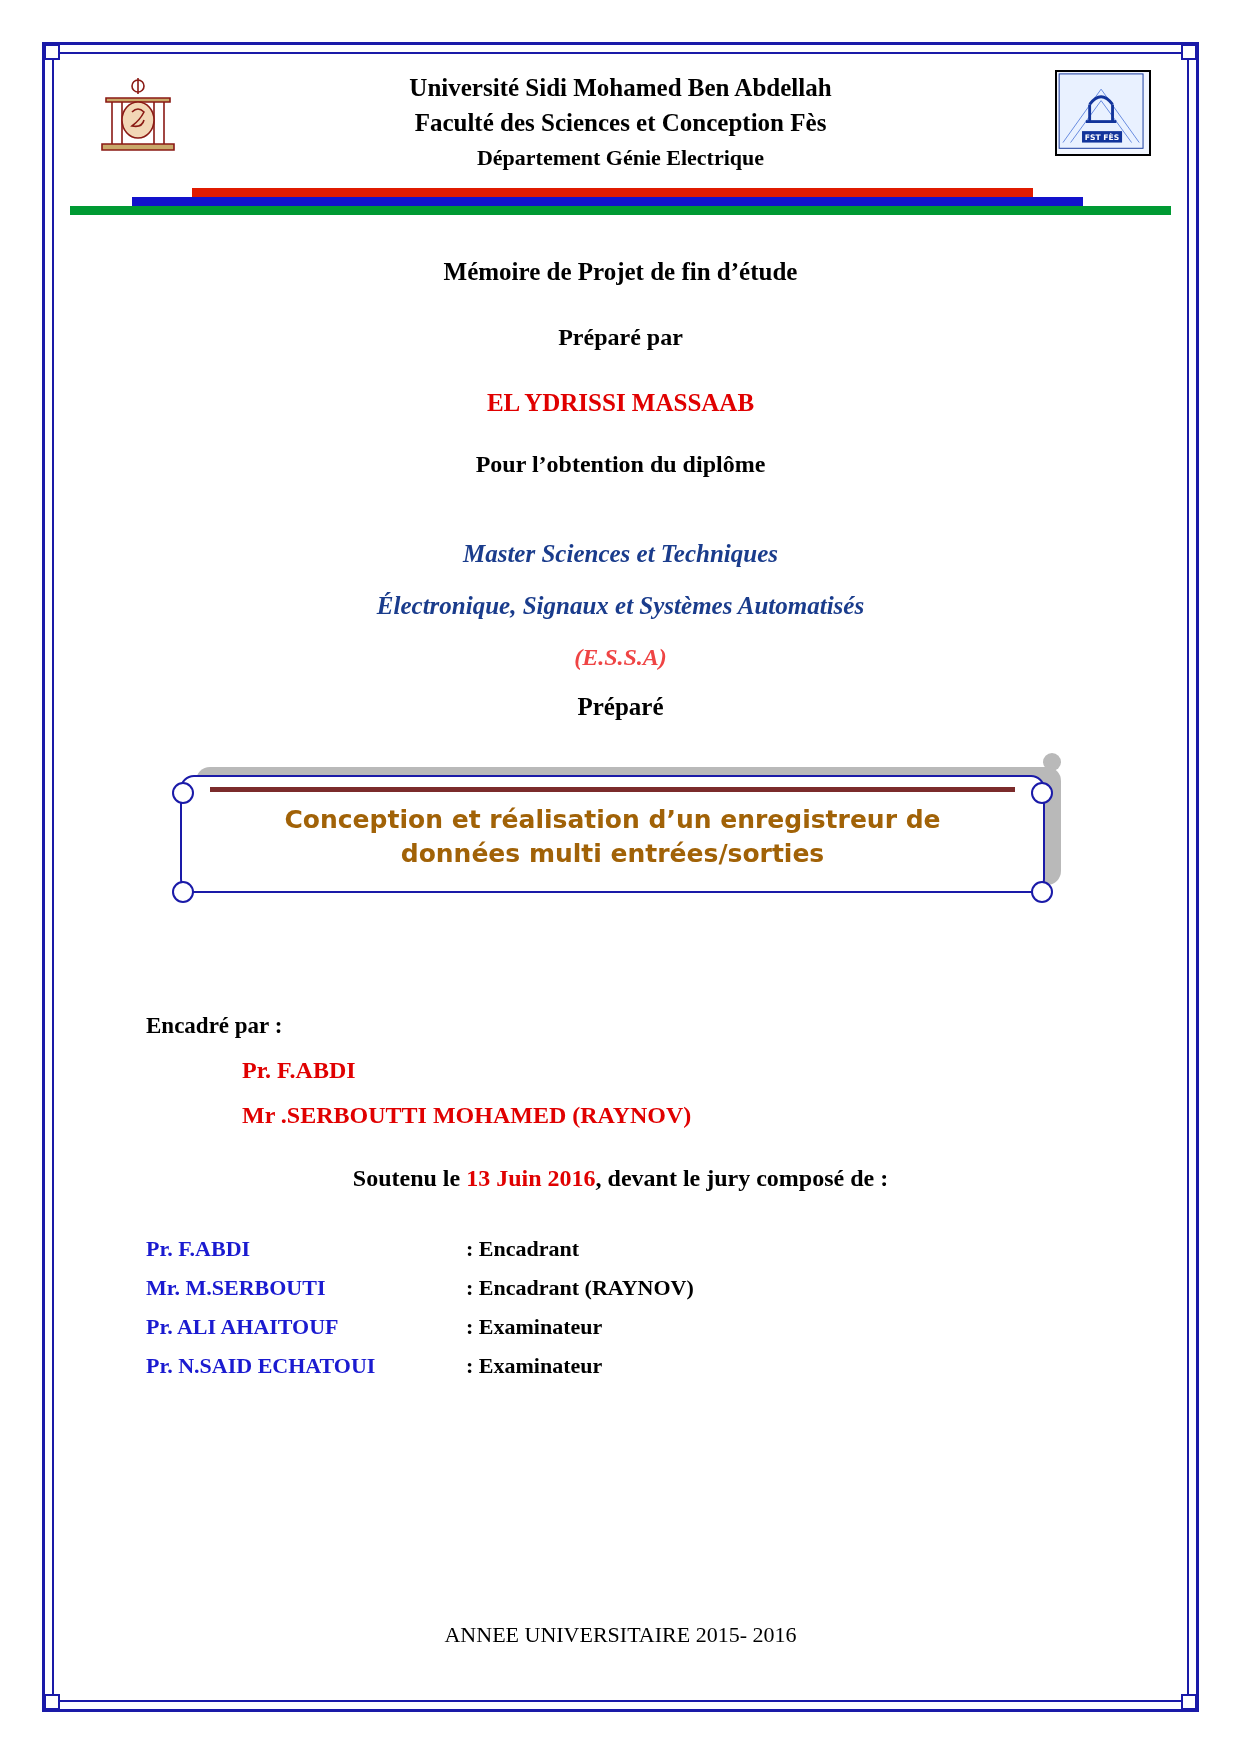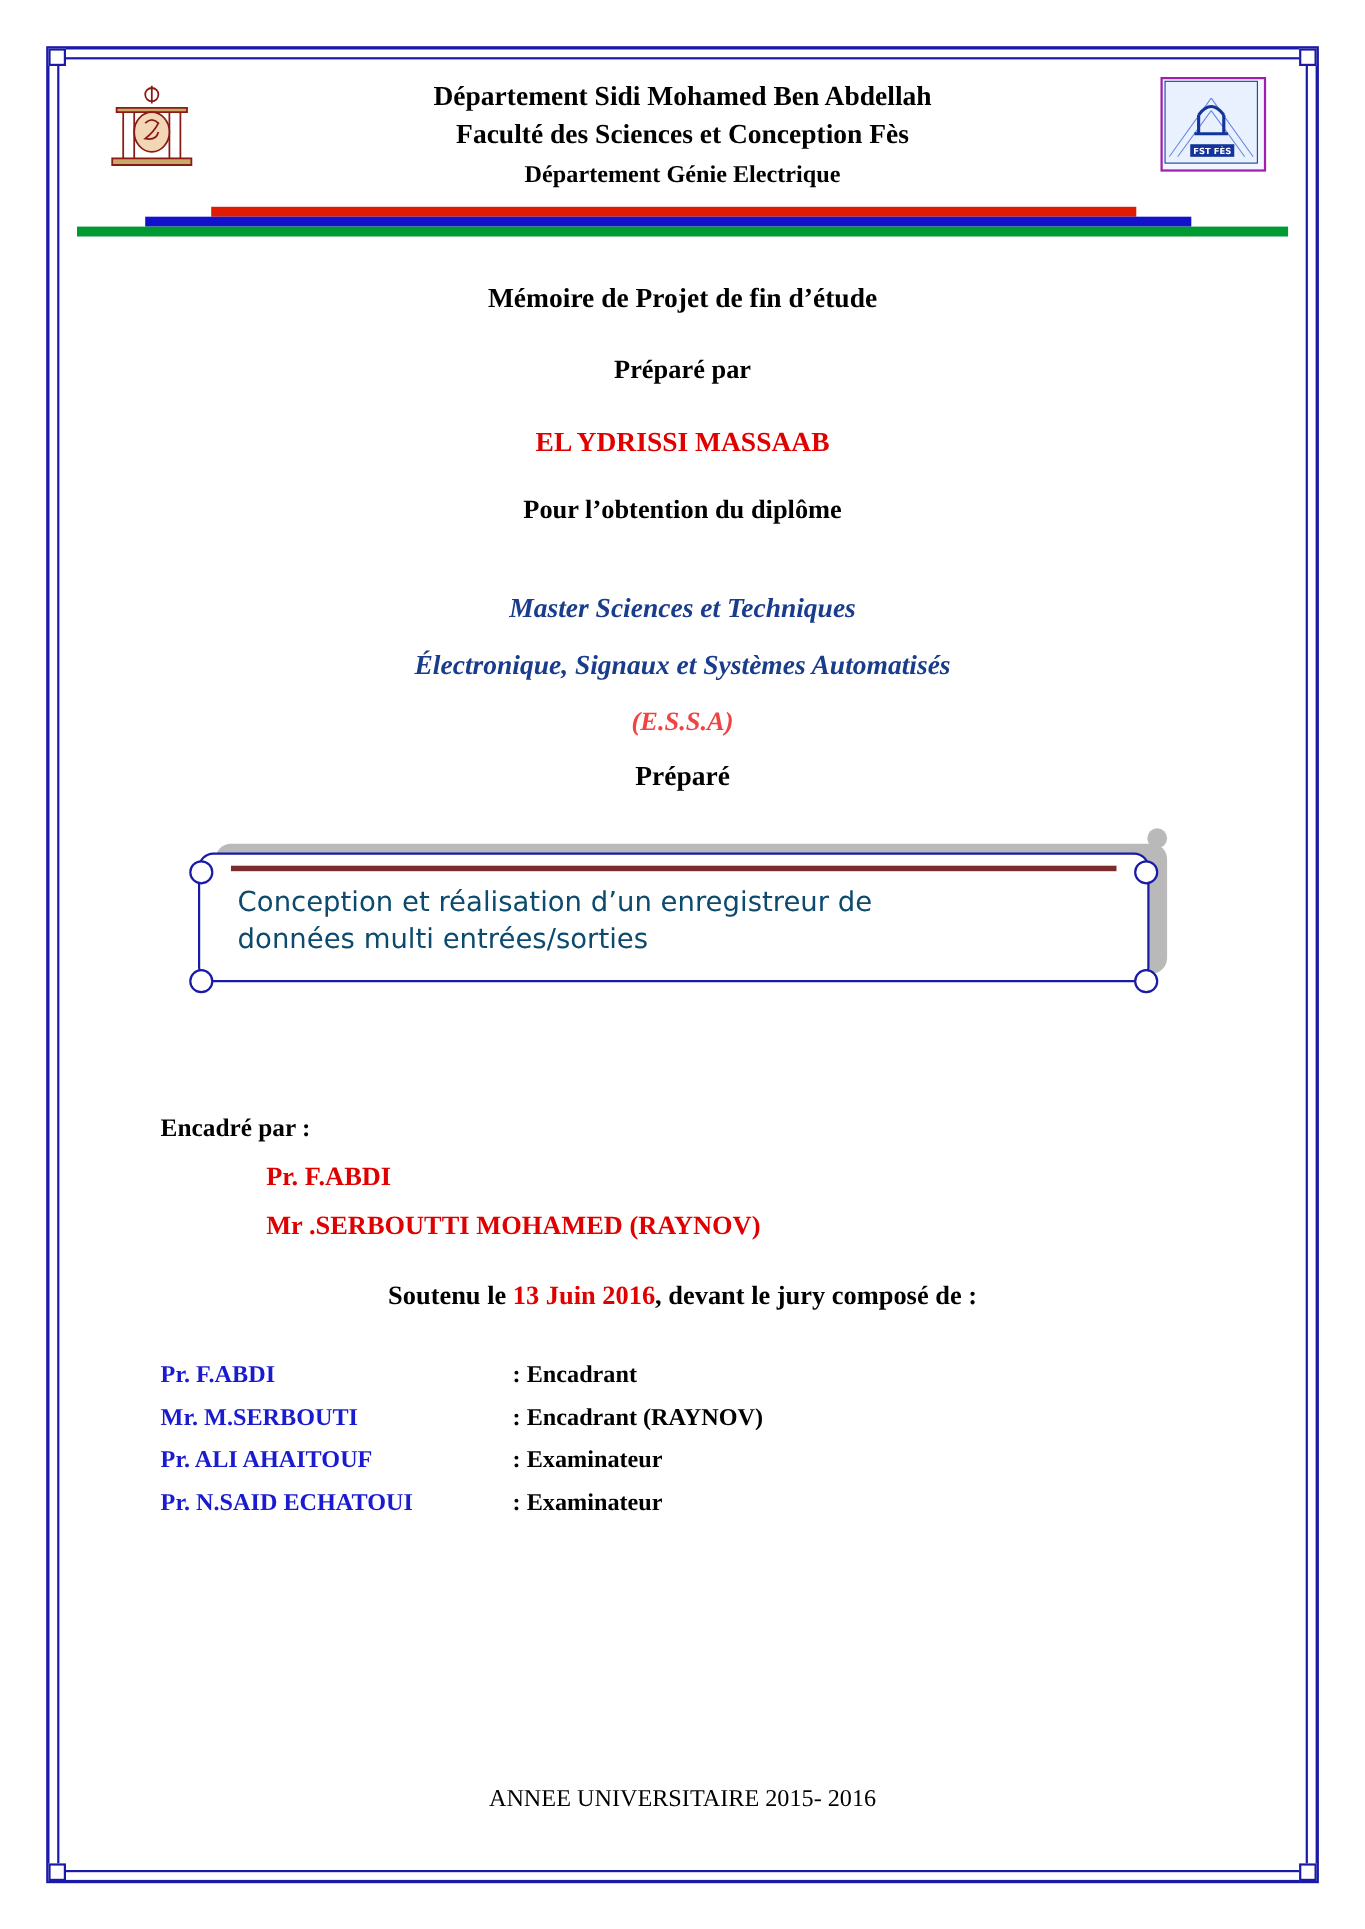--- a/index.html
+++ b/index.html
@@ -82,21 +82,21 @@
     top: 10px;
     width: 92px;
     height: 82px;
   }
   .logo-right {
     position: absolute;
     right: 20px;
     top: 8px;
     width: 96px;
     height: 86px;
-    border: 2px solid #a21caf;
+    border: 2px solid #000000;
     background: #f2f6ff;
     box-sizing: border-box;
   }
 
   
   .rules {
     position: relative;
     height: 34px;
     margin-top: 6px;
   }
@@ -191,26 +191,26 @@
     width: 18px;
     height: 18px;
     border-radius: 50%;
     background: #b9b9b9;
   }
   .scroll-text {
     position: absolute;
     left: 34px;
     right: 34px;
     top: 26px;
-    text-align: left;
+    text-align: center;
     font-family: "DejaVu Sans", sans-serif;
-    font-weight: normal;
+    font-weight: bold;
     font-size: 25px;
     line-height: 34px;
-    color: #0c4a6e;
+    color: #a16207;
   }
 
   
   .sup-label {
     margin-top: 110px;
     margin-left: 76px;
     font-size: 23px;
     font-weight: bold;
   }
   .sup-name {
@@ -283,21 +283,21 @@
             <path d="M10 72 L82 72 L82 78 L10 78 Z" fill="#c9a96a" stroke="#8a1a14"></path>
             <path d="M46 6 L46 22"></path>
             <ellipse cx="46" cy="48" rx="16" ry="18" fill="#f2d7b6" stroke="#8a1a14"></ellipse>
             <path d="M40 40 q6 -6 12 0 q-4 8 -12 14 q10 2 12 -6" stroke="#8a1a14" fill="none"></path>
             <circle cx="46" cy="14" r="6" fill="none" stroke="#8a1a14"></circle>
           </g>
         </svg>
       </div>
 
       <div class="header-titles">
-        <div>Département Sidi Mohamed Ben Abdellah</div>
+        <div>Université Sidi Mohamed Ben Abdellah</div>
         <div>Faculté des Sciences et Conception Fès</div>
         <div class="l3">Département Génie Electrique</div>
       </div>
 
       <div class="logo-right">
         <svg viewBox="0 0 96 86" width="92" height="82" aria-hidden="true">
           <rect x="2" y="2" width="88" height="78" fill="#e9f1ff" stroke="#12349b" stroke-width="1"></rect>
           <g stroke="#2a5ad0" stroke-width="1" opacity="0.7">
             <path d="M6 74 L46 18 M86 74 L46 18 M14 74 L46 30 M78 74 L46 30"></path>
           </g>

